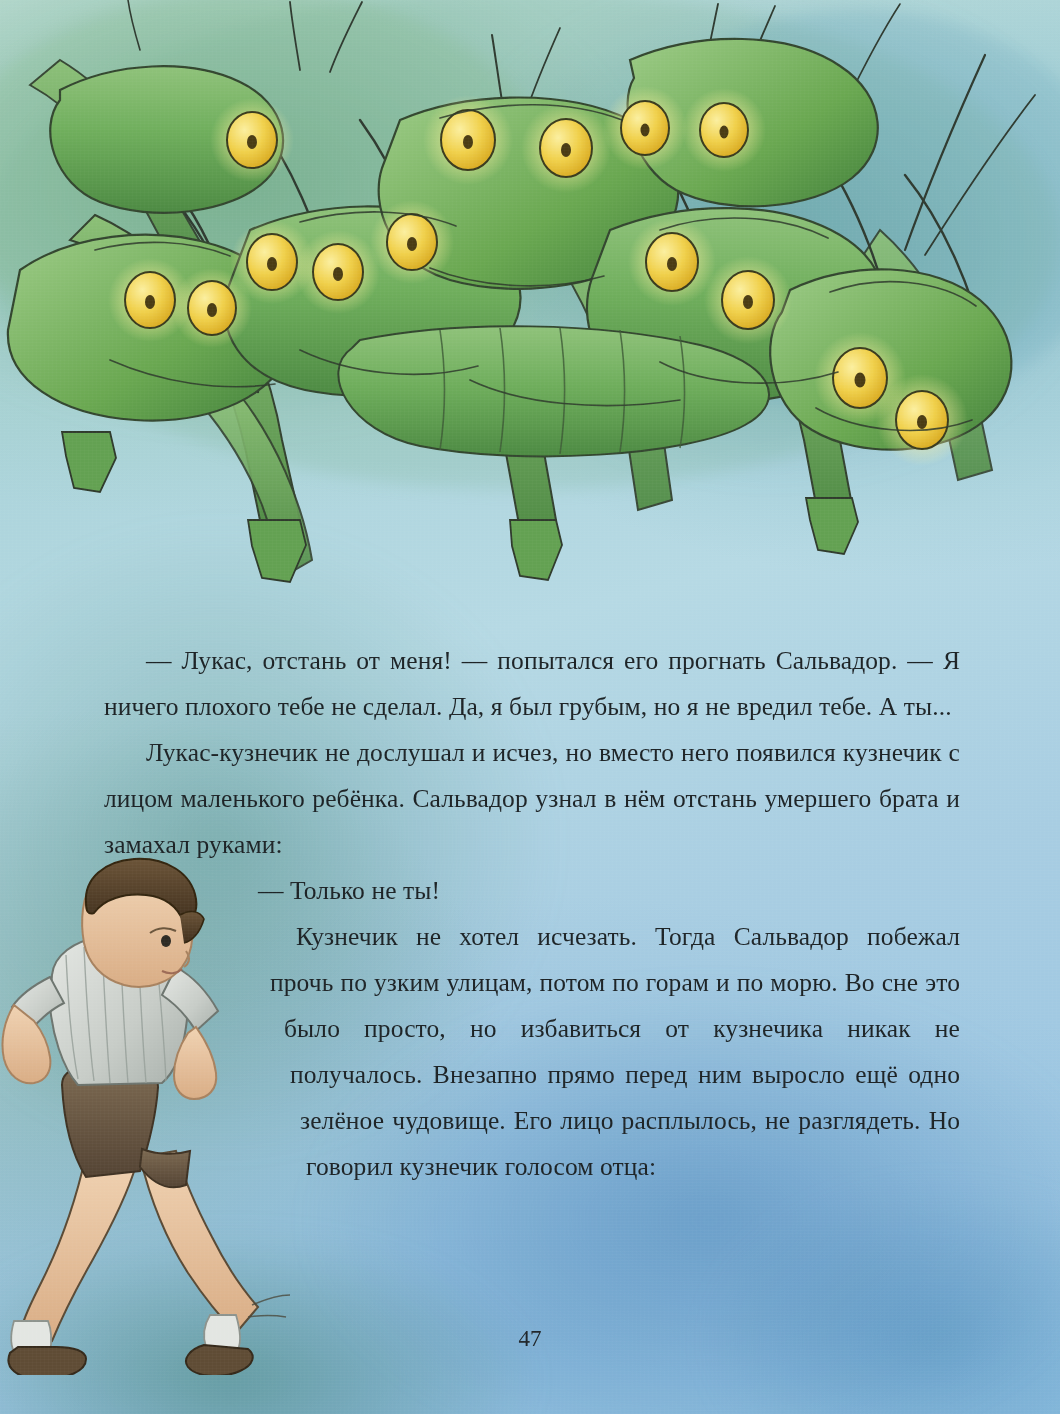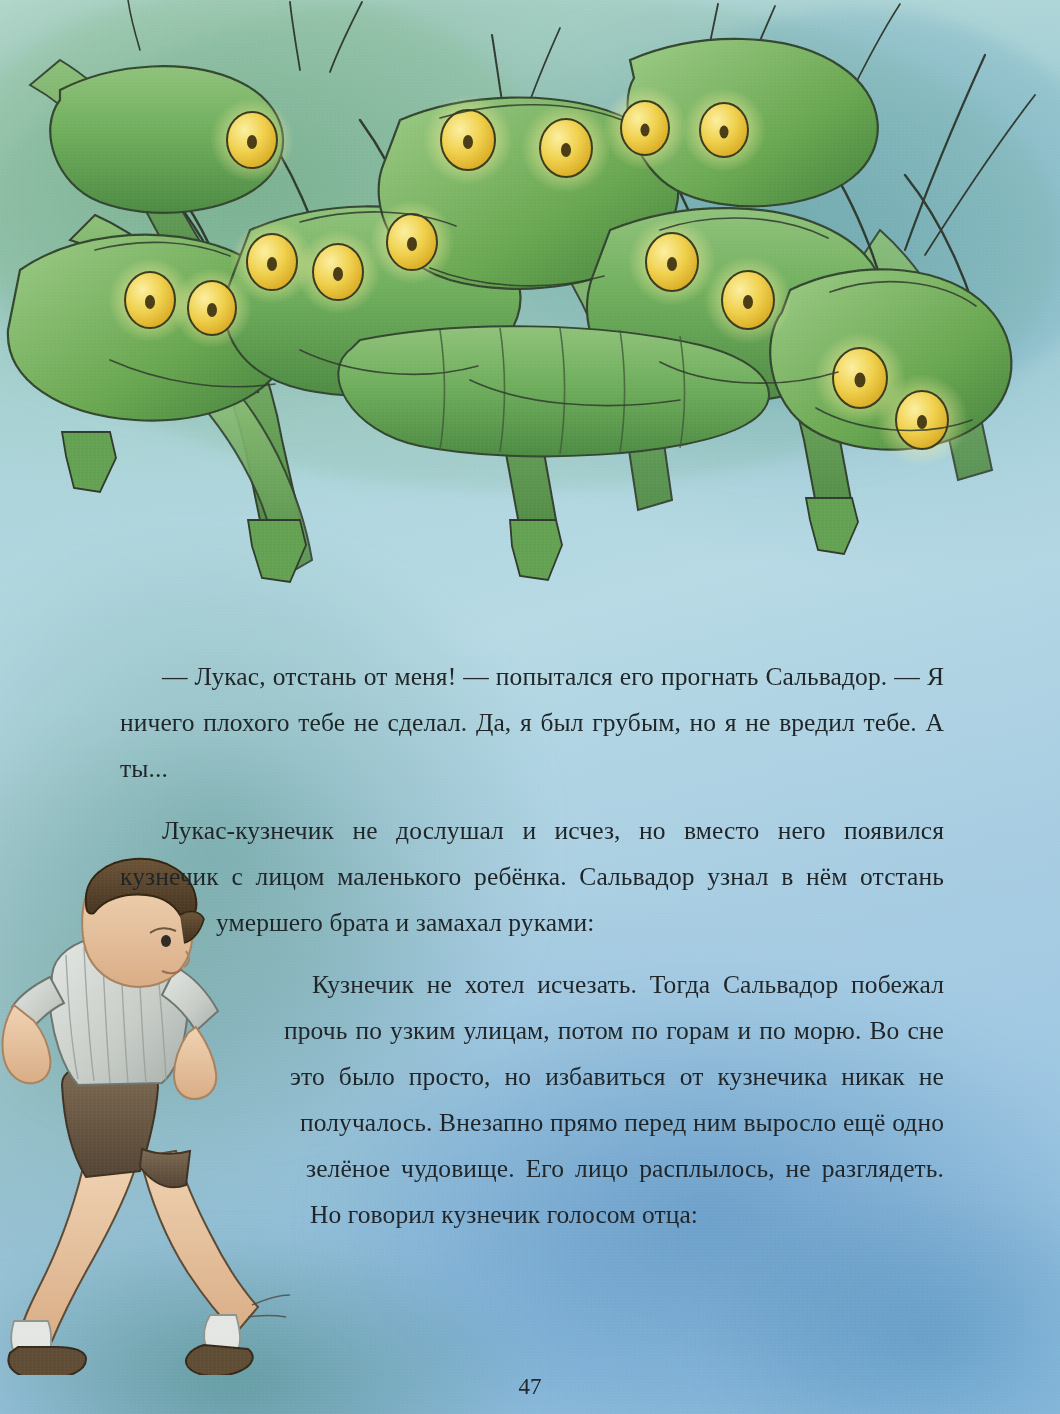--- a/index.html
+++ b/index.html
@@ -79,40 +79,40 @@
     left: 104px;
     top: 638px;
     width: 856px;
     color: #1d2326;
     font-size: 25.5px;
     line-height: 46px;
     text-align: justify;
     text-justify: inter-word;
     letter-spacing: 0.1px;
   }
-  .text-block p { margin: 16px; }
+  .text-block p { margin: 0; }
   .text-block p.indent { text-indent: 42px; }
 
   .shaped-wrap {
     position: absolute;
     left: 104px;
     top: 638px;
     width: 856px;
     height: 620px;
   }
   .float-shape {
     float: left;
     width: 0;
     height: 0;
   }
 
   .pageno {
     position: absolute;
     left: 0; right: 0;
-    top: 1374px;
+    top: 1326px;
     text-align: center;
     font-size: 23px;
     color: #20262a;
     font-family: "Liberation Serif", serif;
   }
 </style>
 </head>
 <body>
 
 <div class="page">
@@ -386,20 +386,21 @@
     <div class="float-shape" style="clear:left;height:46px;width:186px;"></div>
     <div class="float-shape" style="clear:left;height:46px;width:196px;"></div>
     <div class="float-shape" style="clear:left;height:46px;width:202px;"></div>
     <div class="float-shape" style="clear:left;height:46px;width:206px;"></div>
     <div class="float-shape" style="clear:left;height:46px;width:208px;"></div>
     <div class="float-shape" style="clear:left;height:46px;width:210px;"></div>
 
     <div class="text-block" style="position:static;width:auto;">
       <p class="indent">— Лукас, отстань от меня! — попытался его прогнать Сальвадор. — Я ничего плохого тебе не сделал. Да, я был грубым, но я не вредил тебе. А ты...</p>
       <p class="indent">Лукас-кузнечик не дослушал и исчез, но вместо него появился кузнечик с лицом маленького ребёнка. Сальвадор узнал в нём отстань умершего брата и замахал руками:</p>
+      <p class="indent">— Только не ты!</p>
       <p class="indent">Кузнечик не хотел исчезать. Тогда Сальвадор побежал прочь по узким улицам, потом по горам и по морю. Во сне это было просто, но избавиться от кузнечика никак не получалось. Внезапно прямо перед ним выросло ещё одно зелёное чудовище. Его лицо расплылось, не разглядеть. Но говорил кузнечик голосом отца:</p>
     </div>
   </div>
 
   <div class="pageno">47</div>
 
   <div class="paper-grain"></div>
 </div>
 
 </body></html>

